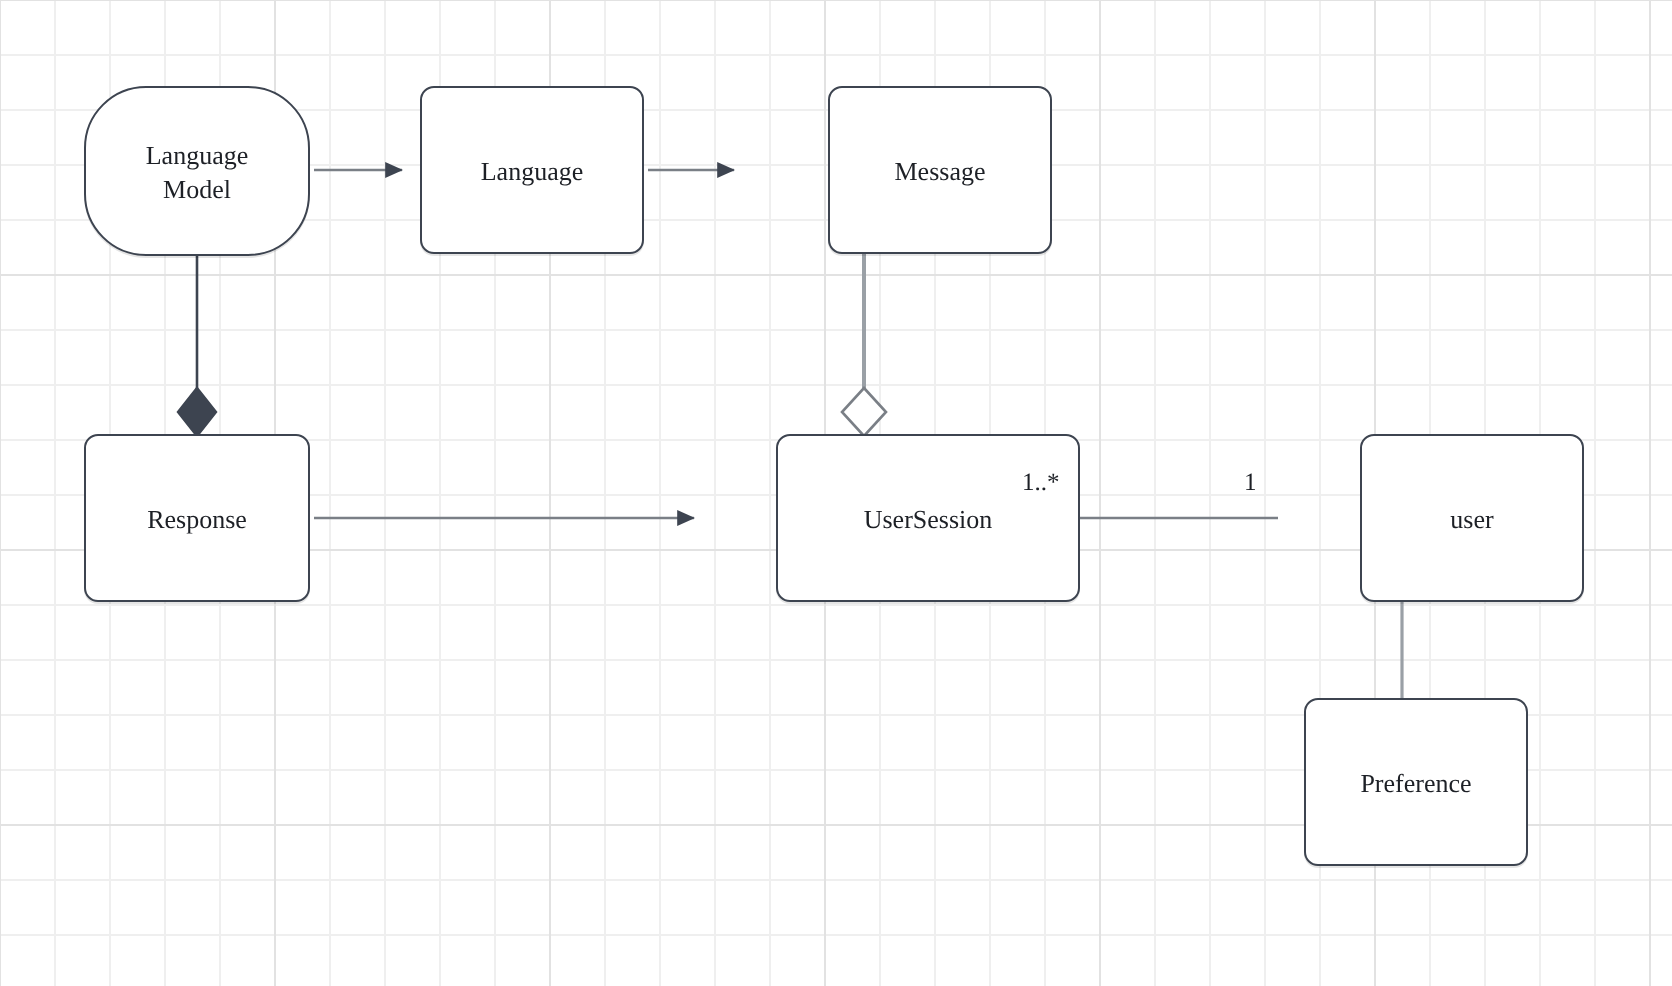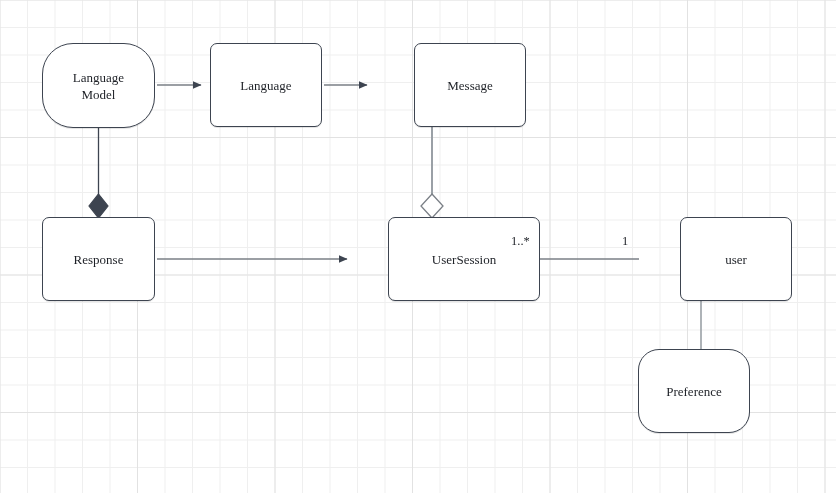--- a/index.html
+++ b/index.html
@@ -129,21 +129,21 @@
   </div>
 
   <div class="node" style="left:356px; top:217px; width:152px; height:84px;margin-left:32px;">
     <span class="node-label">UserSession</span>
   </div>
 
   <div class="node" style="left:640px; top:217px; width:112px; height:84px;margin-left:40px;">
     <span class="node-label">user</span>
   </div>
 
-  <div class="node" style="left:638px; top:349px; width:112px; height:84px;border-radius:21px;">
+  <div class="node" style="left:652px; top:349px; width:112px; height:84px;">
     <span class="node-label">Preference</span>
   </div>
 
   <div class="edge-label" style="left:511px; top:234px;">1..*</div>
 
   <div class="edge-label" style="left:622px; top:234px;">1</div>
 
 </div>
 
 </body></html>

